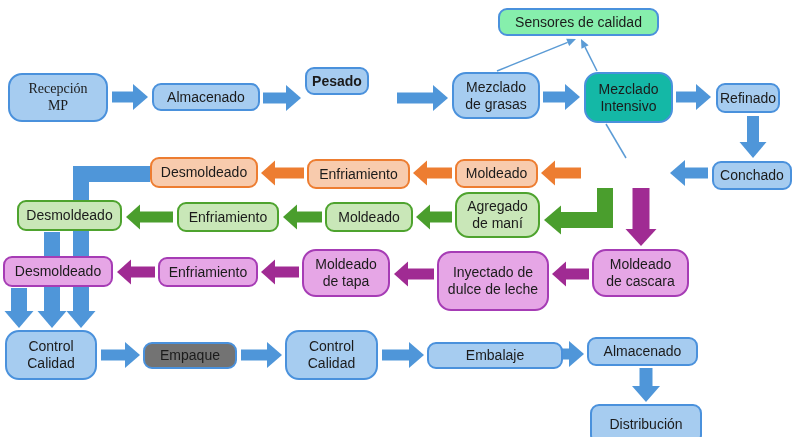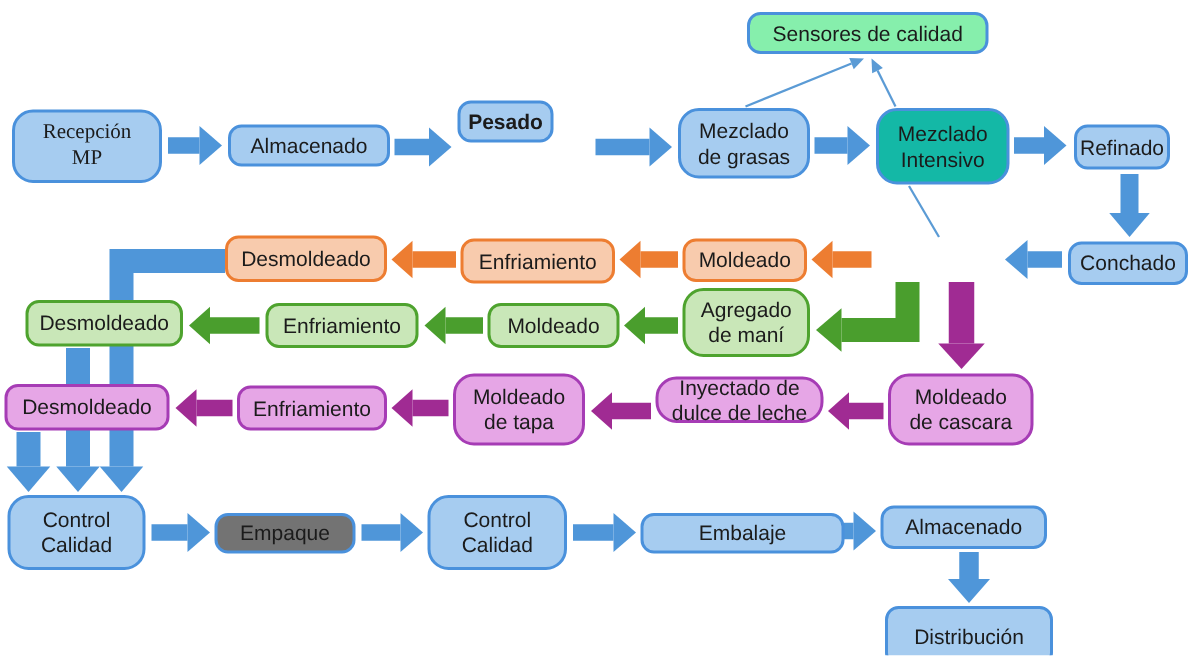--- a/index.html
+++ b/index.html
@@ -195,21 +195,21 @@
       <div class="node" style="left: 177px; top: 202px; width: 102px; height: 30px; background: rgb(201, 231, 184); border-color: rgb(78, 163, 46); border-radius: 9px;">
         <div class="node-line">Enfriamiento</div>
       </div>
       <div class="node" style="left: 17px; top: 200px; width: 105px; height: 31px; background: rgb(201, 231, 184); border-color: rgb(78, 163, 46); border-radius: 9px;">
         <div class="node-line">Desmoldeado</div>
       </div>
       <div class="node" style="left: 592px; top: 249px; width: 97px; height: 48px; background: rgb(230, 166, 230); border-color: rgb(166, 60, 181); border-radius: 14px;">
         <div class="node-line">Moldeado</div>
         <div class="node-line">de cascara</div>
       </div>
-      <div class="node" style="left: 437px; top: 251px; width: 112px; height: 31px; background: rgb(230, 166, 230); border-color: rgb(166, 60, 181); border-radius: 14px;">
+      <div class="node" style="left: 437px; top: 251px; width: 112px; height: 60px; background: rgb(230, 166, 230); border-color: rgb(166, 60, 181); border-radius: 14px;">
         <div class="node-line">Inyectado de</div>
         <div class="node-line">dulce de leche</div>
       </div>
       <div class="node" style="left: 302px; top: 249px; width: 88px; height: 48px; background: rgb(230, 166, 230); border-color: rgb(166, 60, 181); border-radius: 14px;">
         <div class="node-line">Moldeado</div>
         <div class="node-line">de tapa</div>
       </div>
       <div class="node" style="left: 158px; top: 257px; width: 100px; height: 30px; background: rgb(230, 166, 230); border-color: rgb(166, 60, 181); border-radius: 9px;">
         <div class="node-line">Enfriamiento</div>
       </div>

